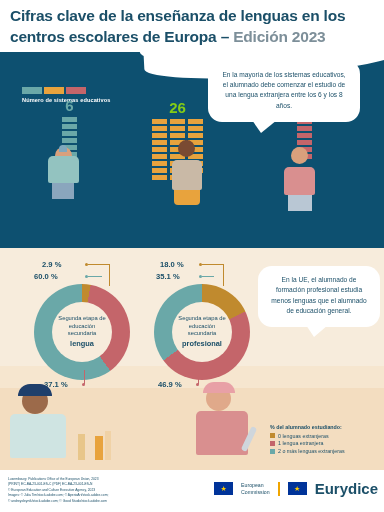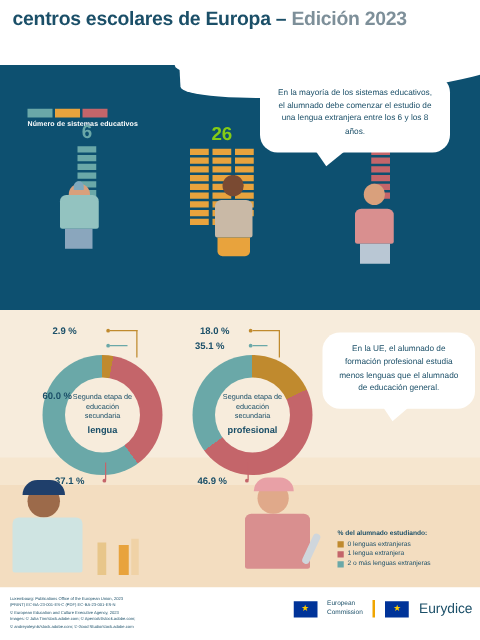--- a/index.html
+++ b/index.html
@@ -183,26 +183,27 @@
     position: absolute; right: 6px; top: 10px;
     display: flex; align-items: center; gap: 8px;
   }
   .eu-flag {
     width: 19px; height: 13px; background: #003399;
     display: flex; align-items: center; justify-content: center;
     color: #ffcc00; font-size: 7px; line-height: 1;
   }
   .ec-text { font-size: 5.2px; color: #1b4f68; line-height: 1.3; }
   .divider-v { width: 2px; height: 14px; background: #f0a500; }
-  .eurydice-text { font-size: 11px; font-weight: normal; color: #1b4f68; text-align: center; }
+  .eurydice-text { font-size: 15px; font-weight: bold; color: #1b4f68; text-align: center; }
 </style>
 </head>
 <body>
 
 <div class="title-wrap">
+  <div class="title-line">Cifras clave de la enseñanza de lenguas en los</div>
   <div class="title-line"><span>centros escolares de Europa – </span><span class="title-ed">Edición 2023</span></div>
 </div>
 
 <div class="panel-top">
   <div class="swoosh"></div>
   <div class="swoosh2"></div>
 
   <div class="legend-top">
     <div class="legend-swatches">
       <i style="background:#6aa8a8"></i>
@@ -328,21 +329,21 @@
         <span>educación secundaria</span>
         <b>lengua</b>
       </div>
     </div>
   </div>
   <div class="pct" style="left:42px; top:12px;">2.9 %</div>
   <div class="dot" style="left:85px; top:15px; background:#c08a2e;"></div>
   <div class="lead" style="left:88px; top:16px; width:22px; height:1px; background:#c08a2e;"></div>
   <div class="lead" style="left:109px; top:16px; width:1px; height:22px; background:#c08a2e;"></div>
 
-  <div class="pct" style="left:34px; top:24px;margin-top:40px;">60.0 %</div>
+  <div class="pct" style="left:34px; top:24px;">60.0 %</div>
   <div class="dot" style="left:85px; top:27px; background:#6aa8a8;"></div>
   <div class="lead" style="left:88px; top:28px; width:14px; height:1px; background:#6aa8a8;"></div>
 
   <div class="pct" style="left:44px; top:132px;">37.1 %</div>
   <div class="dot" style="left:82px; top:135px; background:#c4656a;"></div>
   <div class="lead" style="left:84px; top:122px; width:1px; height:14px;"></div>
 
   <div class="donut-wrap" style="left:154px; top:36px;">
     <div class="donut" id="donut2" style="background: conic-gradient(rgb(192, 138, 46) 0%, rgb(192, 138, 46) 18%, rgb(196, 101, 106) 18%, rgb(196, 101, 106) 64.9%, rgb(106, 168, 168) 64.9%, rgb(106, 168, 168) 100%);">
       <div class="donut-hole">

